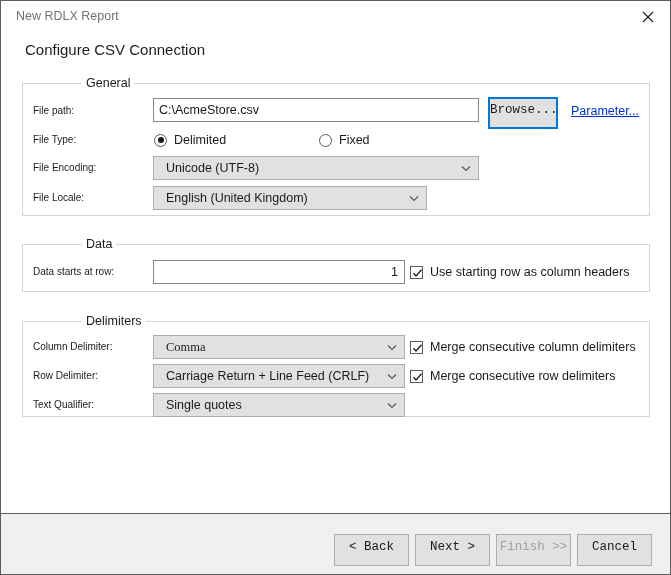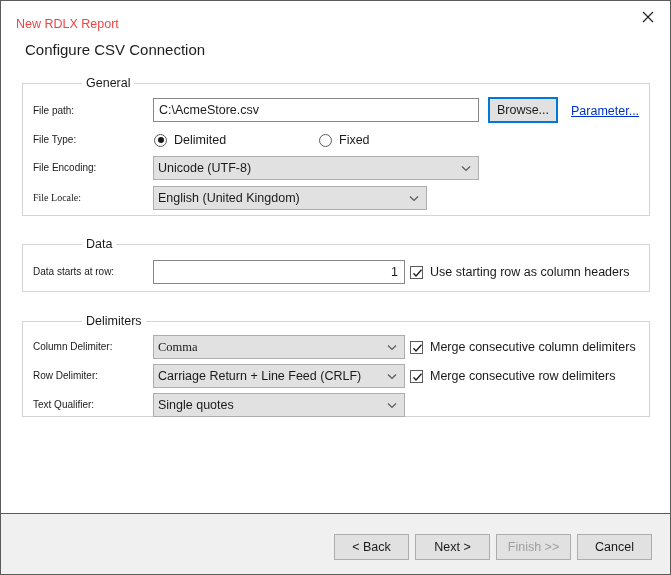--- a/index.html
+++ b/index.html
@@ -27,23 +27,22 @@
     left: 0; top: 0;
     width: 669px;
     height: 32px;
     background: #ffffff;
   }
   #title-text {
     position: absolute;
     left: 15px;
     top: 8px;
     font-size: 12.5px;
-    color: #ef4444;
-    white-space: nowrap;
-    margin-top: 8px;
+    color: #737373;
+    white-space: nowrap;
   }
   #close-btn {
     position: absolute;
     right: 0px;
     top: 0px;
     width: 45px;
     height: 31px;
     display: flex;
     align-items: center;
     justify-content: center;
@@ -107,21 +106,21 @@
   .textbox.num { text-align: right; padding-right: 6px; }
 
   .combo {
     position: absolute;
     box-sizing: border-box;
     height: 24px;
     background: #e1e1e1;
     border: 1px solid #adadad;
     display: flex;
     align-items: center;
-    padding-left: 4px;
+    padding-left: 12px;
     padding-right: 4px;
     font-size: 12.5px;
     color: #1a1a1a;
     cursor: default;
     white-space: nowrap;
   }
   .combo .combo-text { flex: 1 1 auto; overflow: hidden; }
   .combo .chev {
     flex: 0 0 auto;
     width: 16px;
@@ -129,24 +128,24 @@
     align-items: center;
     justify-content: center;
   }
 
   
   .btn {
     position: absolute;
     box-sizing: border-box;
     background: #e1e1e1;
     border: 1px solid #adadad;
-    font-family: Liberation Sans, sans-serif;
-    font-size: 12.5px;
-    color: #1a1a1a;
-    height: 26px;
+    font-family: Liberation Mono, monospace;
+    font-size: 12.5px;
+    color: #1a1a1a;
+    height: 32px;
     text-align: center;
     line-height: 24px;
     cursor: default;
     white-space: nowrap;
   }
   .btn.default-focus {
     border: 2px solid #0078d7;
     line-height: 22px;
   }
   .btn.disabled { color: #a0a0a0; }
@@ -267,21 +266,21 @@
   <div class="field-label" style="left:32px; top:161px;">File Encoding:</div>
   <div class="combo" style="left:152px; top:155px; width:326px;">
     <span class="combo-text">Unicode (UTF-8)</span>
     <span class="chev">
       <svg width="10" height="7" viewBox="0 0 10 7">
           <path d="M1 1.5 L5 5.5 L9 1.5" fill="none" stroke="#5a5a5a" stroke-width="1.2"></path>
         </svg>
     </span>
   </div>
 
-  <div class="field-label" style="left:32px; top:191px;font-family:Liberation Serif, serif;">File Locale:</div>
+  <div class="field-label" style="left:32px; top:191px;">File Locale:</div>
   <div class="combo" style="left:152px; top:185px; width:274px;">
     <span class="combo-text">English (United Kingdom)</span>
     <span class="chev">
       <svg width="10" height="7" viewBox="0 0 10 7">
           <path d="M1 1.5 L5 5.5 L9 1.5" fill="none" stroke="#5a5a5a" stroke-width="1.2"></path>
         </svg>
     </span>
   </div>
 
   <div class="groupbox" id="gb-data">

